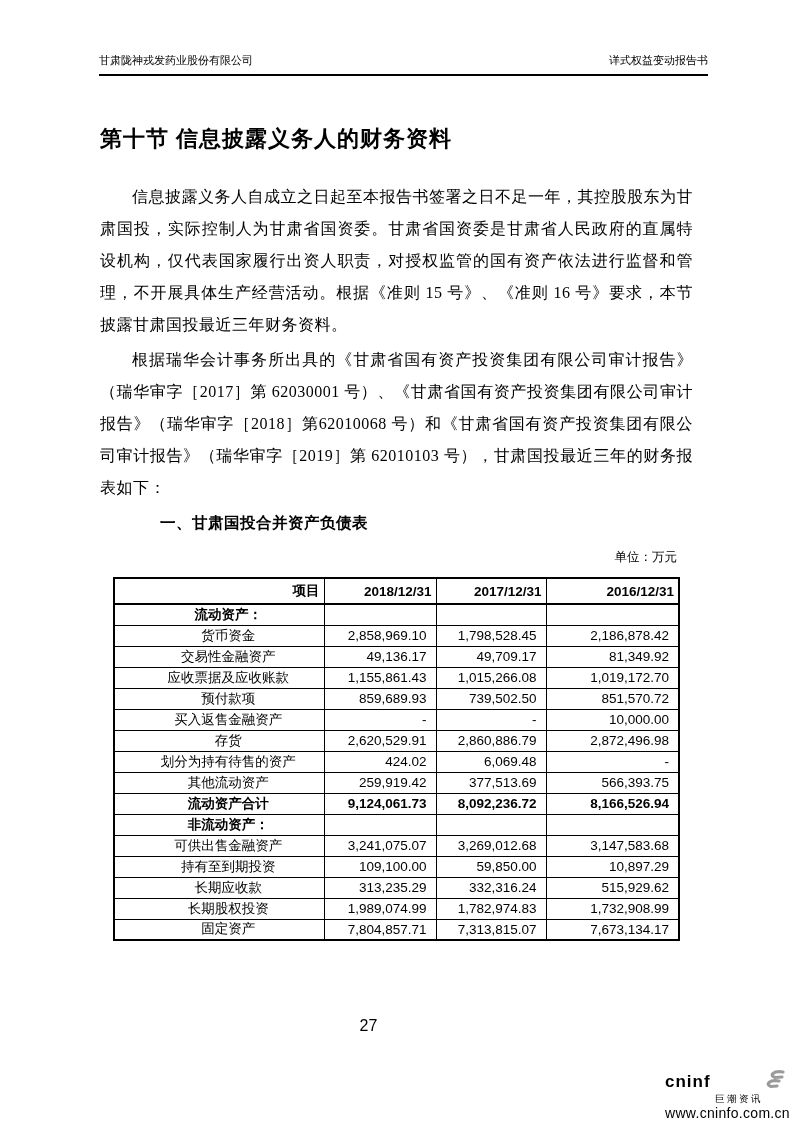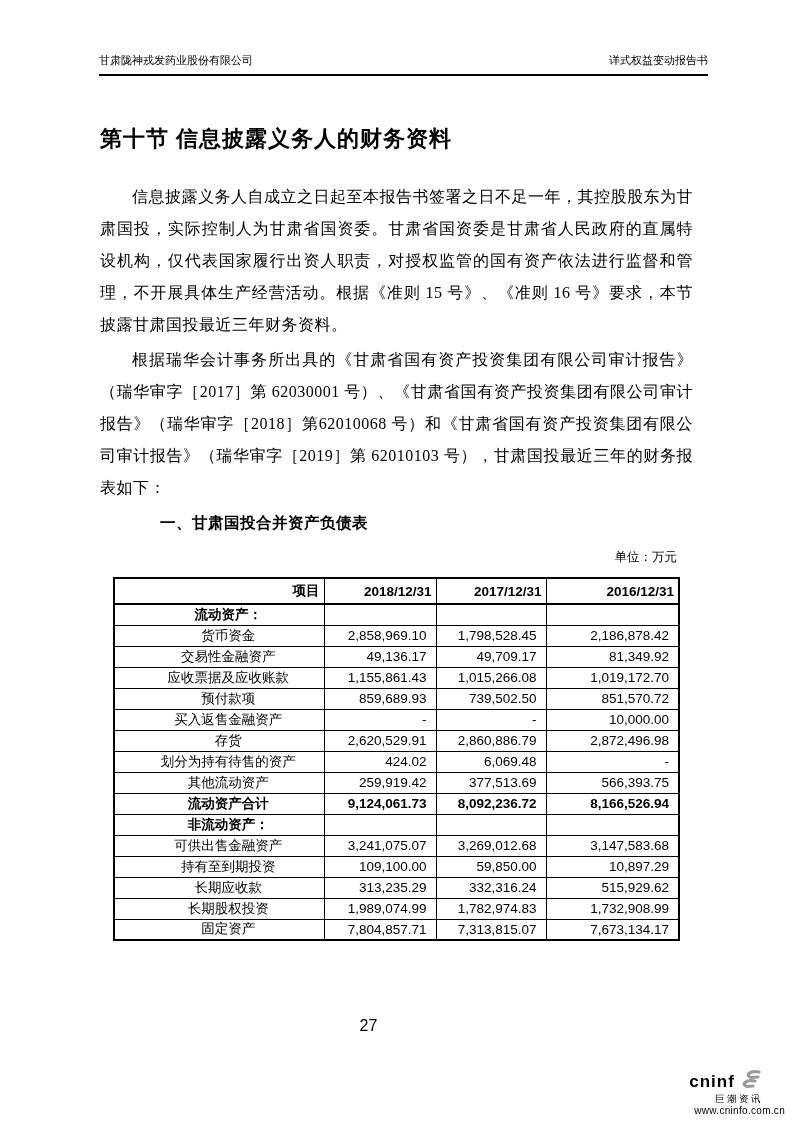--- a/index.html
+++ b/index.html
@@ -82,30 +82,30 @@
     text-align: center; font-size: 16px;
     font-family: "Liberation Sans", "DejaVu Sans", sans-serif;
   }
   .cninfo-logo {
     position: absolute; top: 1070px; right: 8px; width: 120px;
     font-family: "Liberation Sans", "DejaVu Sans", sans-serif;
     text-align: right;
     line-height: 1.15;
   }
   .logo-brand-row {
-    display: flex; justify-content: center; align-items: center; gap: 2px;
+    display: flex; justify-content: space-between; align-items: center; gap: 2px;
   }
   .logo-brand {
     font-size: 17px; font-weight: bold; letter-spacing: 1px;
   }
   .logo-cn {
     font-size: 9.5px; letter-spacing: 2.5px; padding-right: 22px;
   }
   .logo-url {
-    font-size: 10px; letter-spacing: 0.3px;
+    font-size: 14px; letter-spacing: 0.3px;
   }
 </style>
 </head>
 <body>
 
 <div class="doc-header">
   <span>甘肃陇神戎发药业股份有限公司</span>
   <span>详式权益变动报告书</span>
 </div>
 <div class="header-rule"></div>

